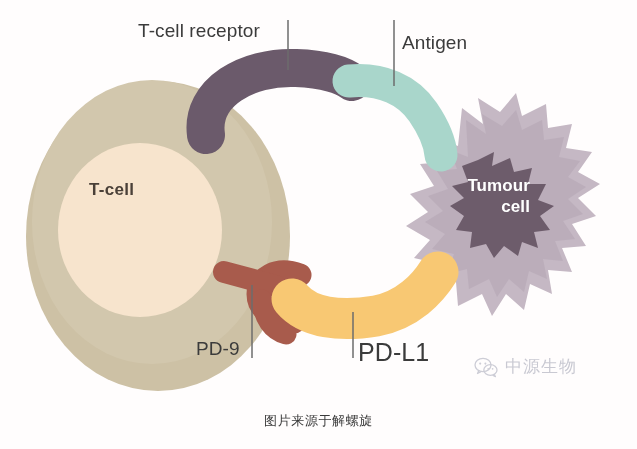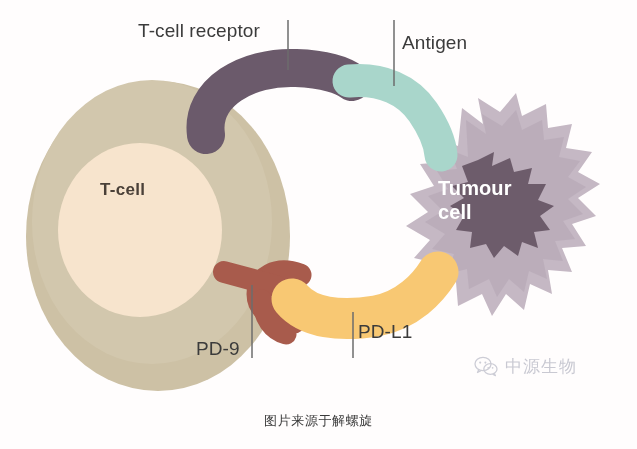--- a/index.html
+++ b/index.html
@@ -42,48 +42,48 @@
     top: 32px;
     font-size: 19px;
   }
   #label-pd1 {
     left: 196px;
     top: 338px;
     font-size: 19px;
   }
   #label-pdl1 {
     left: 358px;
-    top: 321px;
-    font-size: 19px;
+    top: 338px;
+    font-size: 25px;
   }
   #label-tcell {
-    left: 100px;
+    left: 89px;
     top: 180px;
     font-size: 17px;
     font-weight: bold;
     color: #4a4038;
     letter-spacing: 0.3px;
   }
   #label-tumour {
     left: 438px;
     top: 176px;
     width: 92px;
-    text-align: left;
-    font-size: 20px;
+    text-align: right;
+    font-size: 17px;
     font-weight: bold;
     color: #ffffff;
     line-height: 1.22;
     white-space: normal;
   }
   #watermark {
     position: absolute;
     left: 474px;
     top: 355px;
     display: flex;
-    align-items: center;
+    align-items: flex-end;
     gap: 7px;
   }
   #watermark .wm-text {
     font-family: "DejaVu Sans", sans-serif;
     font-size: 17px;
     color: #c9c9d2;
     letter-spacing: 1px;
   }
   #caption {
     position: absolute;

